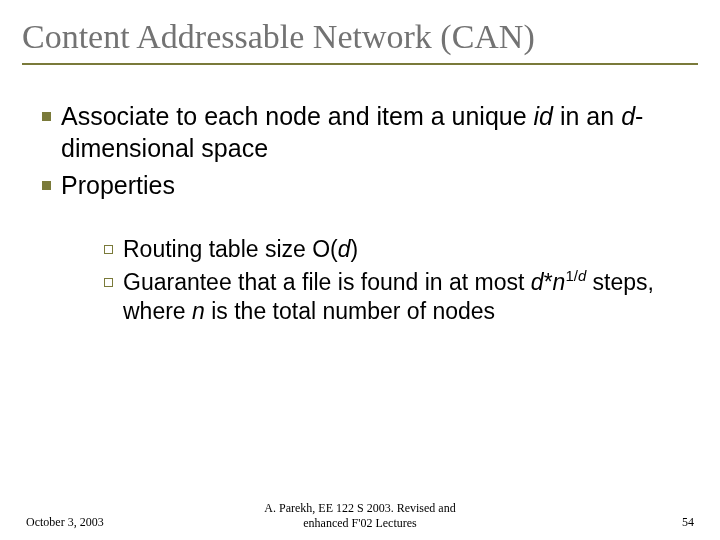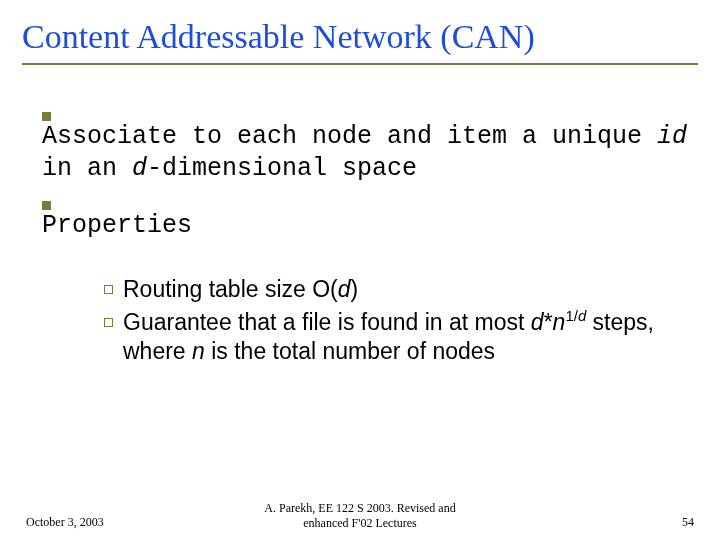--- a/index.html
+++ b/index.html
@@ -13,42 +13,41 @@
   }
   .slide {
     width: 720px;
     height: 540px;
     position: relative;
     padding: 18px 22px 0 22px;
   }
   .title {
     font-size: 34px;
     font-weight: normal;
-    color: #1d4ed8;
+    color: #737373;
     padding-bottom: 6px;
     line-height: 1.1;
   }
   .title-rule {
     border: none;
     border-top: 2px solid #7a7a3a;
     margin-top: 2px;
   }
   .body {
     margin-top: 36px;
     padding-left: 20px;
     padding-right: 10px;
   }
   .item-l1 {
     display: flex;
     align-items: flex-start;
     margin-bottom: 6px;
-    font-family: Liberation Mono, monospace;
+    font-family: Liberation Sans, sans-serif;
     font-size: 25px;
     line-height: 1.25;
-    flex-direction: column;
   }
   .bullet-sq {
     width: 9px;
     height: 9px;
     background: #7a7a3a;
     flex: 0 0 9px;
     margin-top: 11px;
     margin-right: 10px;
   }
   .item-l1 .text { flex: 1; }

